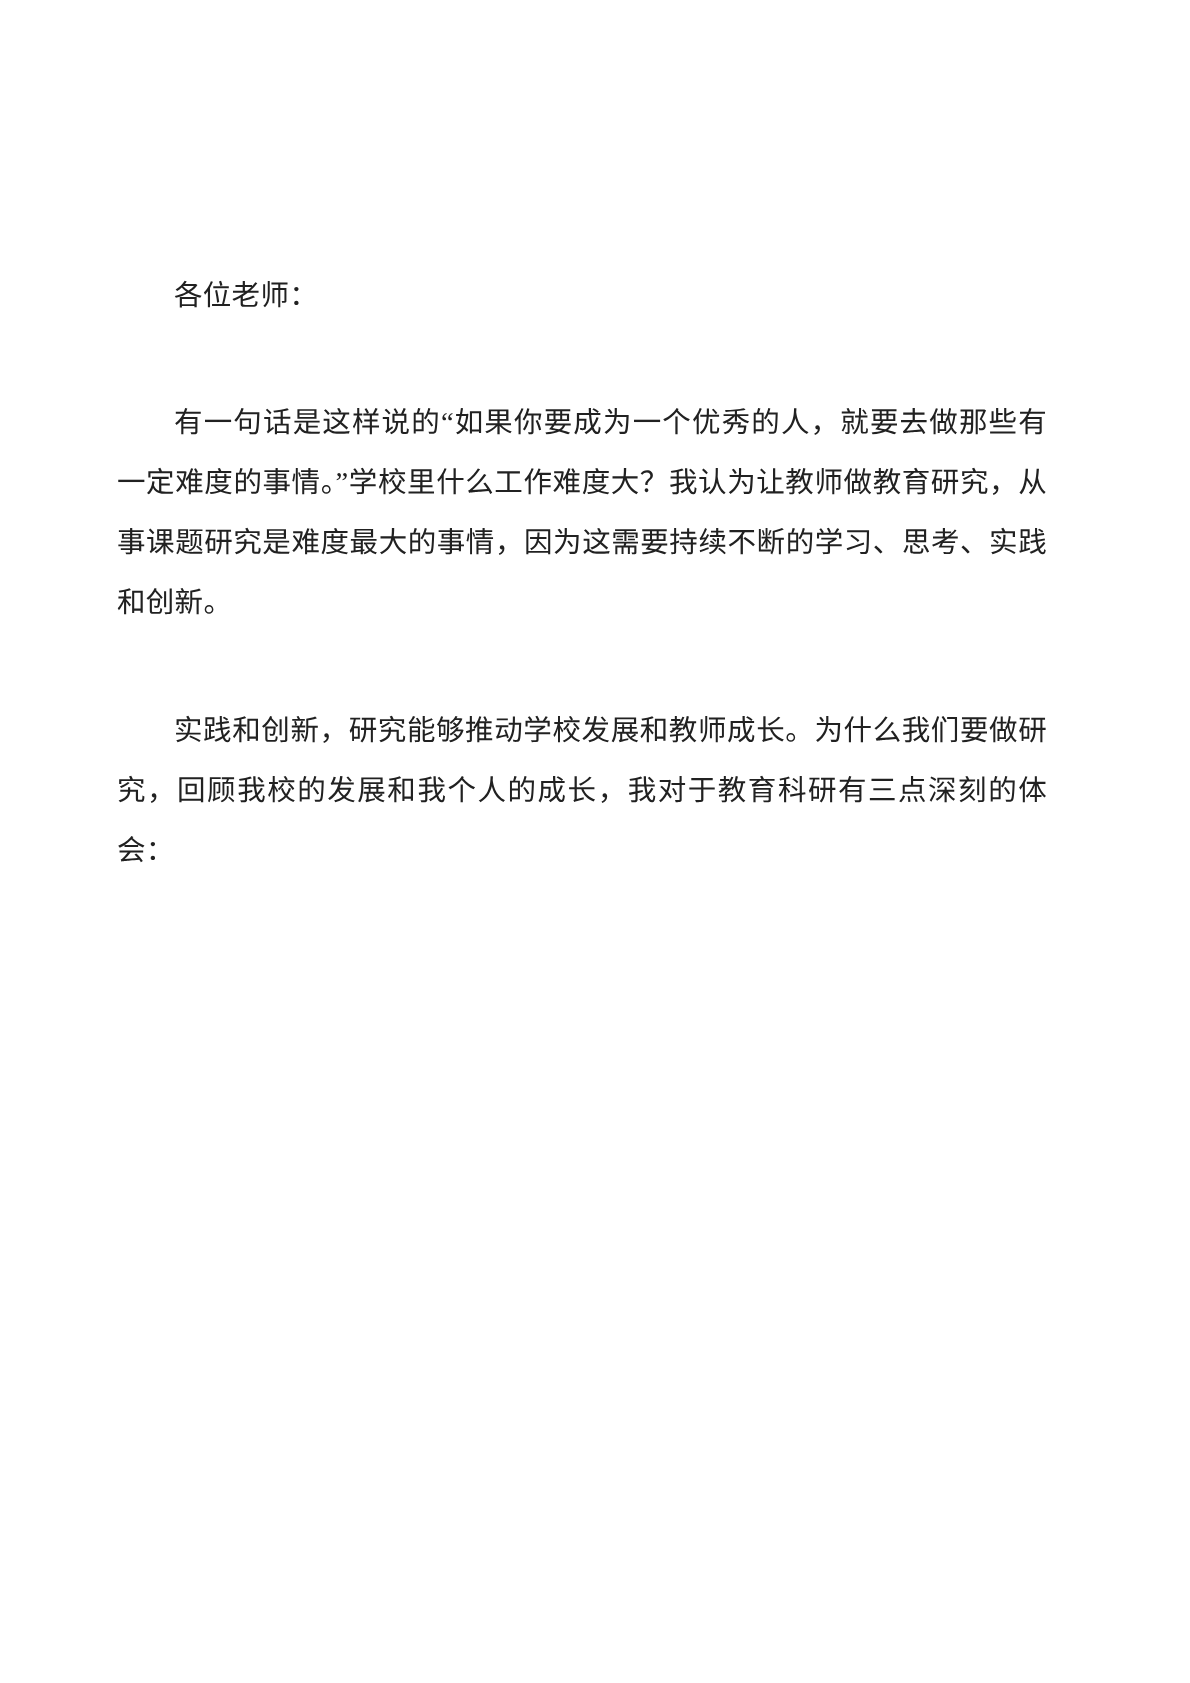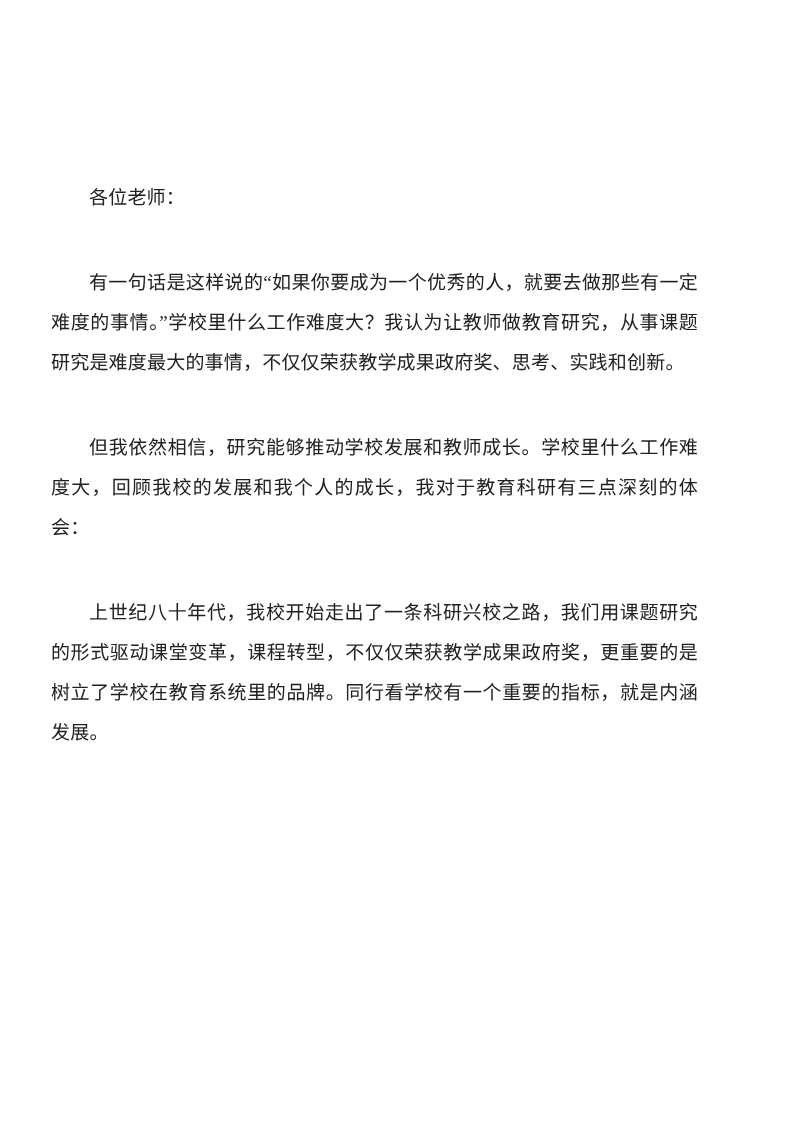--- a/index.html
+++ b/index.html
@@ -9,21 +9,21 @@
     background: #ffffff;
   }
   .page {
     position: relative;
     width: 793px;
     height: 1122px;
     box-sizing: border-box;
     margin: 0 auto;
     background: #ffffff;
     color: #212121;
-    padding: 178px 95px 60px 51px;
+    padding: 178px 95px 60px 78px;
     overflow: hidden;
     font-family: "Liberation Serif", "DejaVu Serif", serif;
     font-size: 19px;
     line-height: 40px;
   }
   .para {
     margin: 0 0 45px 0;
     text-indent: 2em;
     text-align: justify;
     word-break: break-all;
@@ -31,16 +31,15 @@
   }
   .para:last-child {
     margin-bottom: 0;
   }
 </style>
 </head>
 <body>
 
 <div class="page">
   <p class="para">各位老师：</p>
-  <p class="para">有一句话是这样说的“如果你要成为一个优秀的人，就要去做那些有一定难度的事情。”学校里什么工作难度大？我认为让教师做教育研究，从事课题研究是难度最大的事情，不仅仅荣获教学成果政府奖、思考、实践和创新。</p>
-  <p class="para">但我依然相信，研究能够推动学校发展和教师成长。学校里什么工作难度大，回顾我校的发展和我个人的成长，我对于教育科研有三点深刻的体会：</p>
-  <p class="para">上世纪八十年代，我校开始走出了一条科研兴校之路，我们用课题研究的形式驱动课堂变革，课程转型，不仅仅荣获教学成果政府奖，更重要的是树立了学校在教育系统里的品牌。同行看学校有一个重要的指标，就是内涵发展。</p>
+  <p class="para">有一句话是这样说的“如果你要成为一个优秀的人，就要去做那些有一定难度的事情。”学校里什么工作难度大？我认为让教师做教育研究，从事课题研究是难度最大的事情，因为这需要持续不断的学习、思考、实践和创新。</p>
+  <p class="para">实践和创新，研究能够推动学校发展和教师成长。为什么我们要做研究，回顾我校的发展和我个人的成长，我对于教育科研有三点深刻的体会：</p>
 </div>
 
 </body></html>

